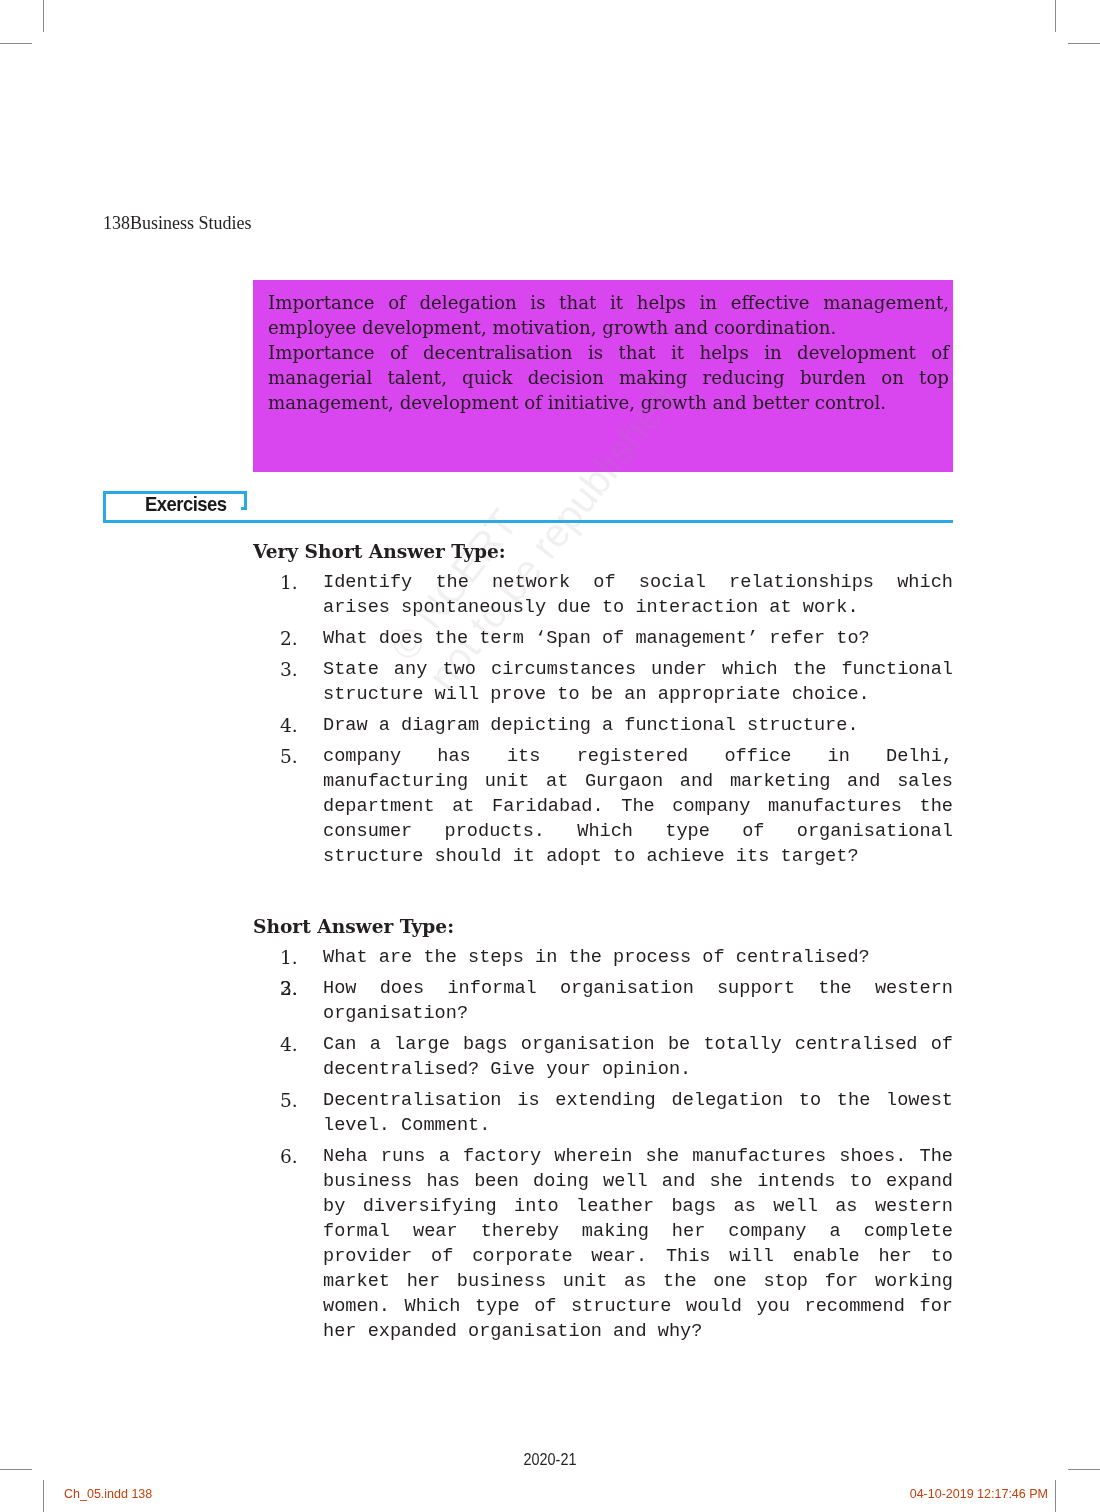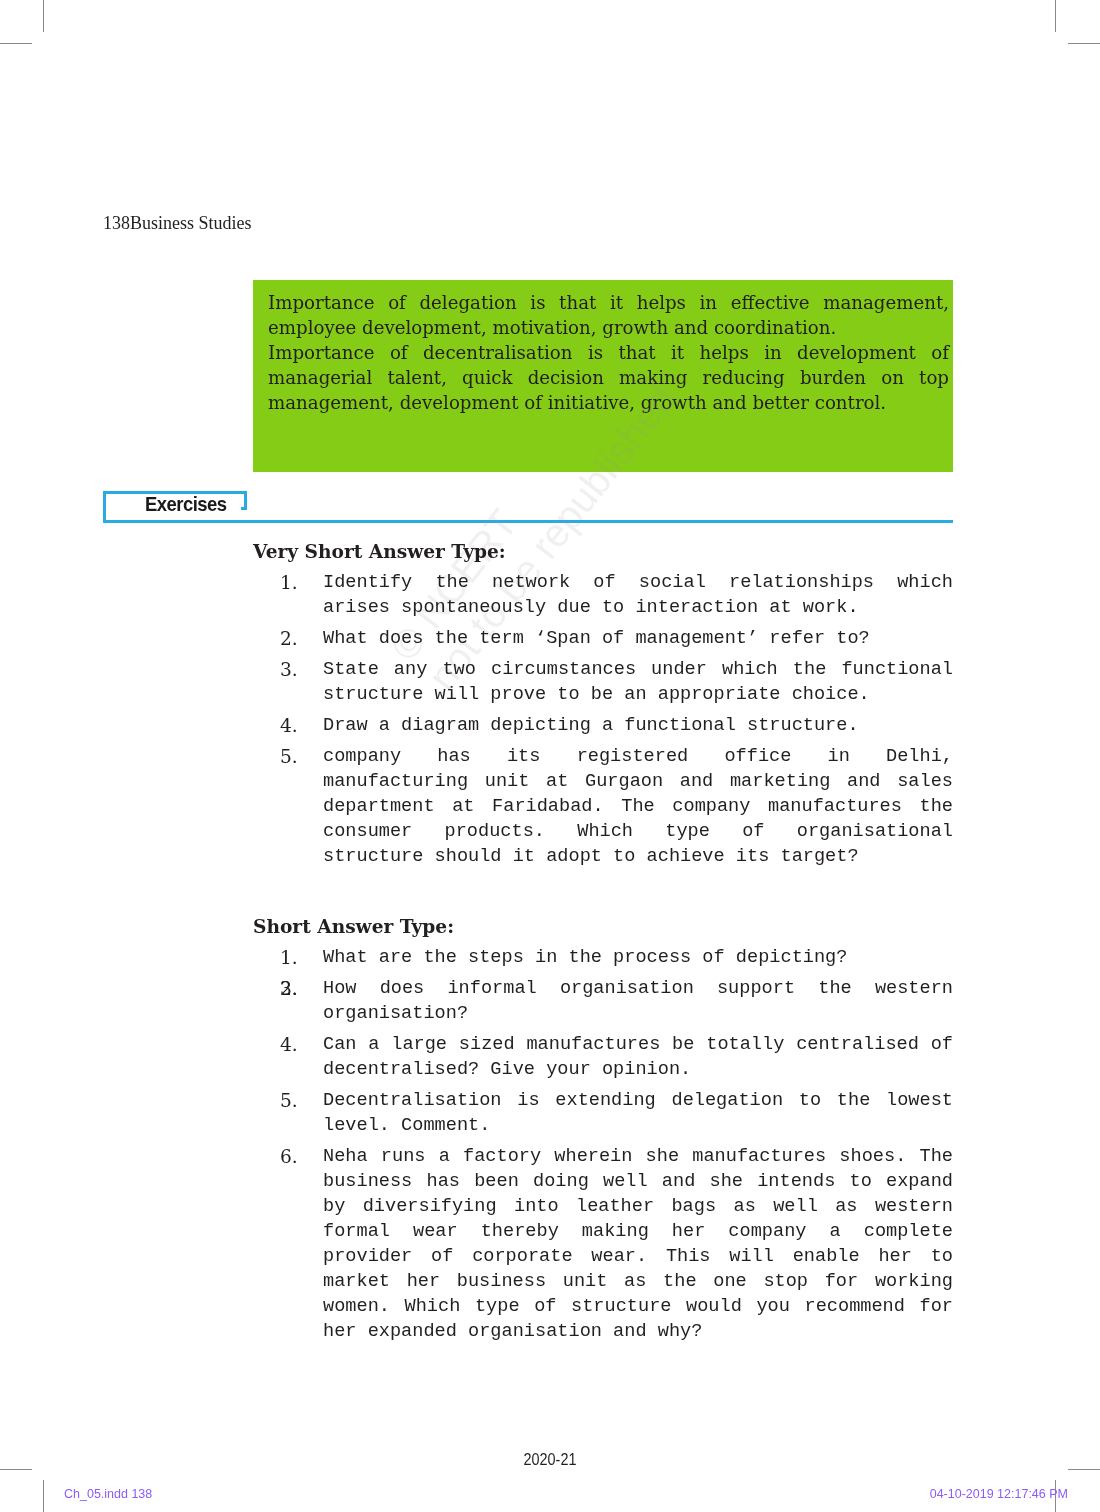--- a/index.html
+++ b/index.html
@@ -9,21 +9,21 @@
     overflow: hidden;
   }
   .crop { position: absolute; background: #8a8a8a; }
   .running-head {
     position: absolute; top: 213px; left: 103px; right: 147px;
     font-family: "Liberation Serif", serif; font-size: 18px;
     display: flex; justify-content: flex-start;
   }
   .summary-box {
     position: absolute; left: 253px; top: 280px; width: 700px; height: 192px;
-    background: #84cc16; box-sizing: border-box; padding: 10px 4px 0 15px;
+    background: #d946ef; box-sizing: border-box; padding: 10px 4px 0 15px;
     font-size: 18.2px; line-height: 25px; text-align: justify;
   }
   .summary-box p { margin: 0; text-align-last: left; }
   .summary-box b { font-weight: bold; }
   .exercises-head {
     position: absolute; left: 103px; top: 491px; width: 850px; height: 33px;
   }
   .exercises-head .frame {
     position: absolute; left: 0; top: 0; width: 141px; height: 32px;
     border-left: 3px solid #29abe2; border-top: 3px solid #29abe2; box-sizing: border-box;
@@ -56,21 +56,21 @@
     transform: rotate(-52deg); transform-origin: left top;
     font-family: "Liberation Sans", sans-serif; font-size: 40px; color: rgba(150,150,150,0.14);
     white-space: nowrap; line-height: 48px; pointer-events: none;
   }
   .footer-year {
     position: absolute; top: 1451px; left: 0; width: 1100px; text-align: center;
     font-family: "Liberation Sans", sans-serif; font-size: 16px; transform: scaleX(0.9);
   }
   .slug {
     position: absolute; top: 1487px; font-family: "Liberation Sans", sans-serif;
-    font-size: 12.5px; color: #8b5cf6;
+    font-size: 12.5px; color: #c2410c;
   }
 </style>
 </head>
 <body>
 
 <div class="crop" style="left:43px;top:0;width:1px;height:32px;"></div>
 <div class="crop" style="left:1055px;top:0;width:1px;height:32px;"></div>
 <div class="crop" style="left:0;top:43px;width:32px;height:1px;"></div>
 <div class="crop" style="left:1068px;top:43px;width:32px;height:1px;"></div>
 <div class="crop" style="left:0;top:1469px;width:32px;height:1px;"></div>
@@ -124,39 +124,39 @@
         <span class="text">company has its registered office in Delhi, manufacturing unit at Gurgaon and marketing and sales department at Faridabad. The company manufactures the consumer products. Which type of organisational structure should it adopt to achieve its target?</span>
       </li>
   </ol>
 </div>
 
 <div class="section" style="top:882px;margin-top:32px;">
   <h3>Short Answer Type:</h3>
   <ol class="q-list">
     <li class="q-item">
         <span class="num">1.</span>
-        <span class="text">What are the steps in the process of depicting?</span>
+        <span class="text">What are the steps in the process of centralised?</span>
       </li>
     <li class="q-item">
         <span class="num">2.</span>
       </li>
     <li class="q-item">
         <span class="num">3.</span>
         <span class="text">How does informal organisation support the western organisation?</span>
       </li>
     <li class="q-item">
         <span class="num">4.</span>
-        <span class="text">Can a large sized manufactures be totally centralised of decentralised? Give your opinion.</span>
+        <span class="text">Can a large bags organisation be totally centralised of decentralised? Give your opinion.</span>
       </li>
     <li class="q-item">
         <span class="num">5.</span>
         <span class="text">Decentralisation is extending delegation to the lowest level. Comment.</span>
       </li>
     <li class="q-item">
         <span class="num">6.</span>
         <span class="text">Neha runs a factory wherein she manufactures shoes. The business has been doing well and she intends to expand by diversifying into leather bags as well as western formal wear thereby making her company a complete provider of corporate wear. This will enable her to market her business unit as the one stop for working women. Which type of structure would you recommend for her expanded organisation and why?</span>
       </li>
   </ol>
 </div>
 
 <div class="footer-year">2020-21</div>
 <div class="slug" style="left:64px;">Ch_05.indd   138</div>
-<div class="slug" style="right:32px;">04-10-2019   12:17:46 PM</div>
+<div class="slug" style="right:52px;">04-10-2019   12:17:46 PM</div>
 
 </body></html>

